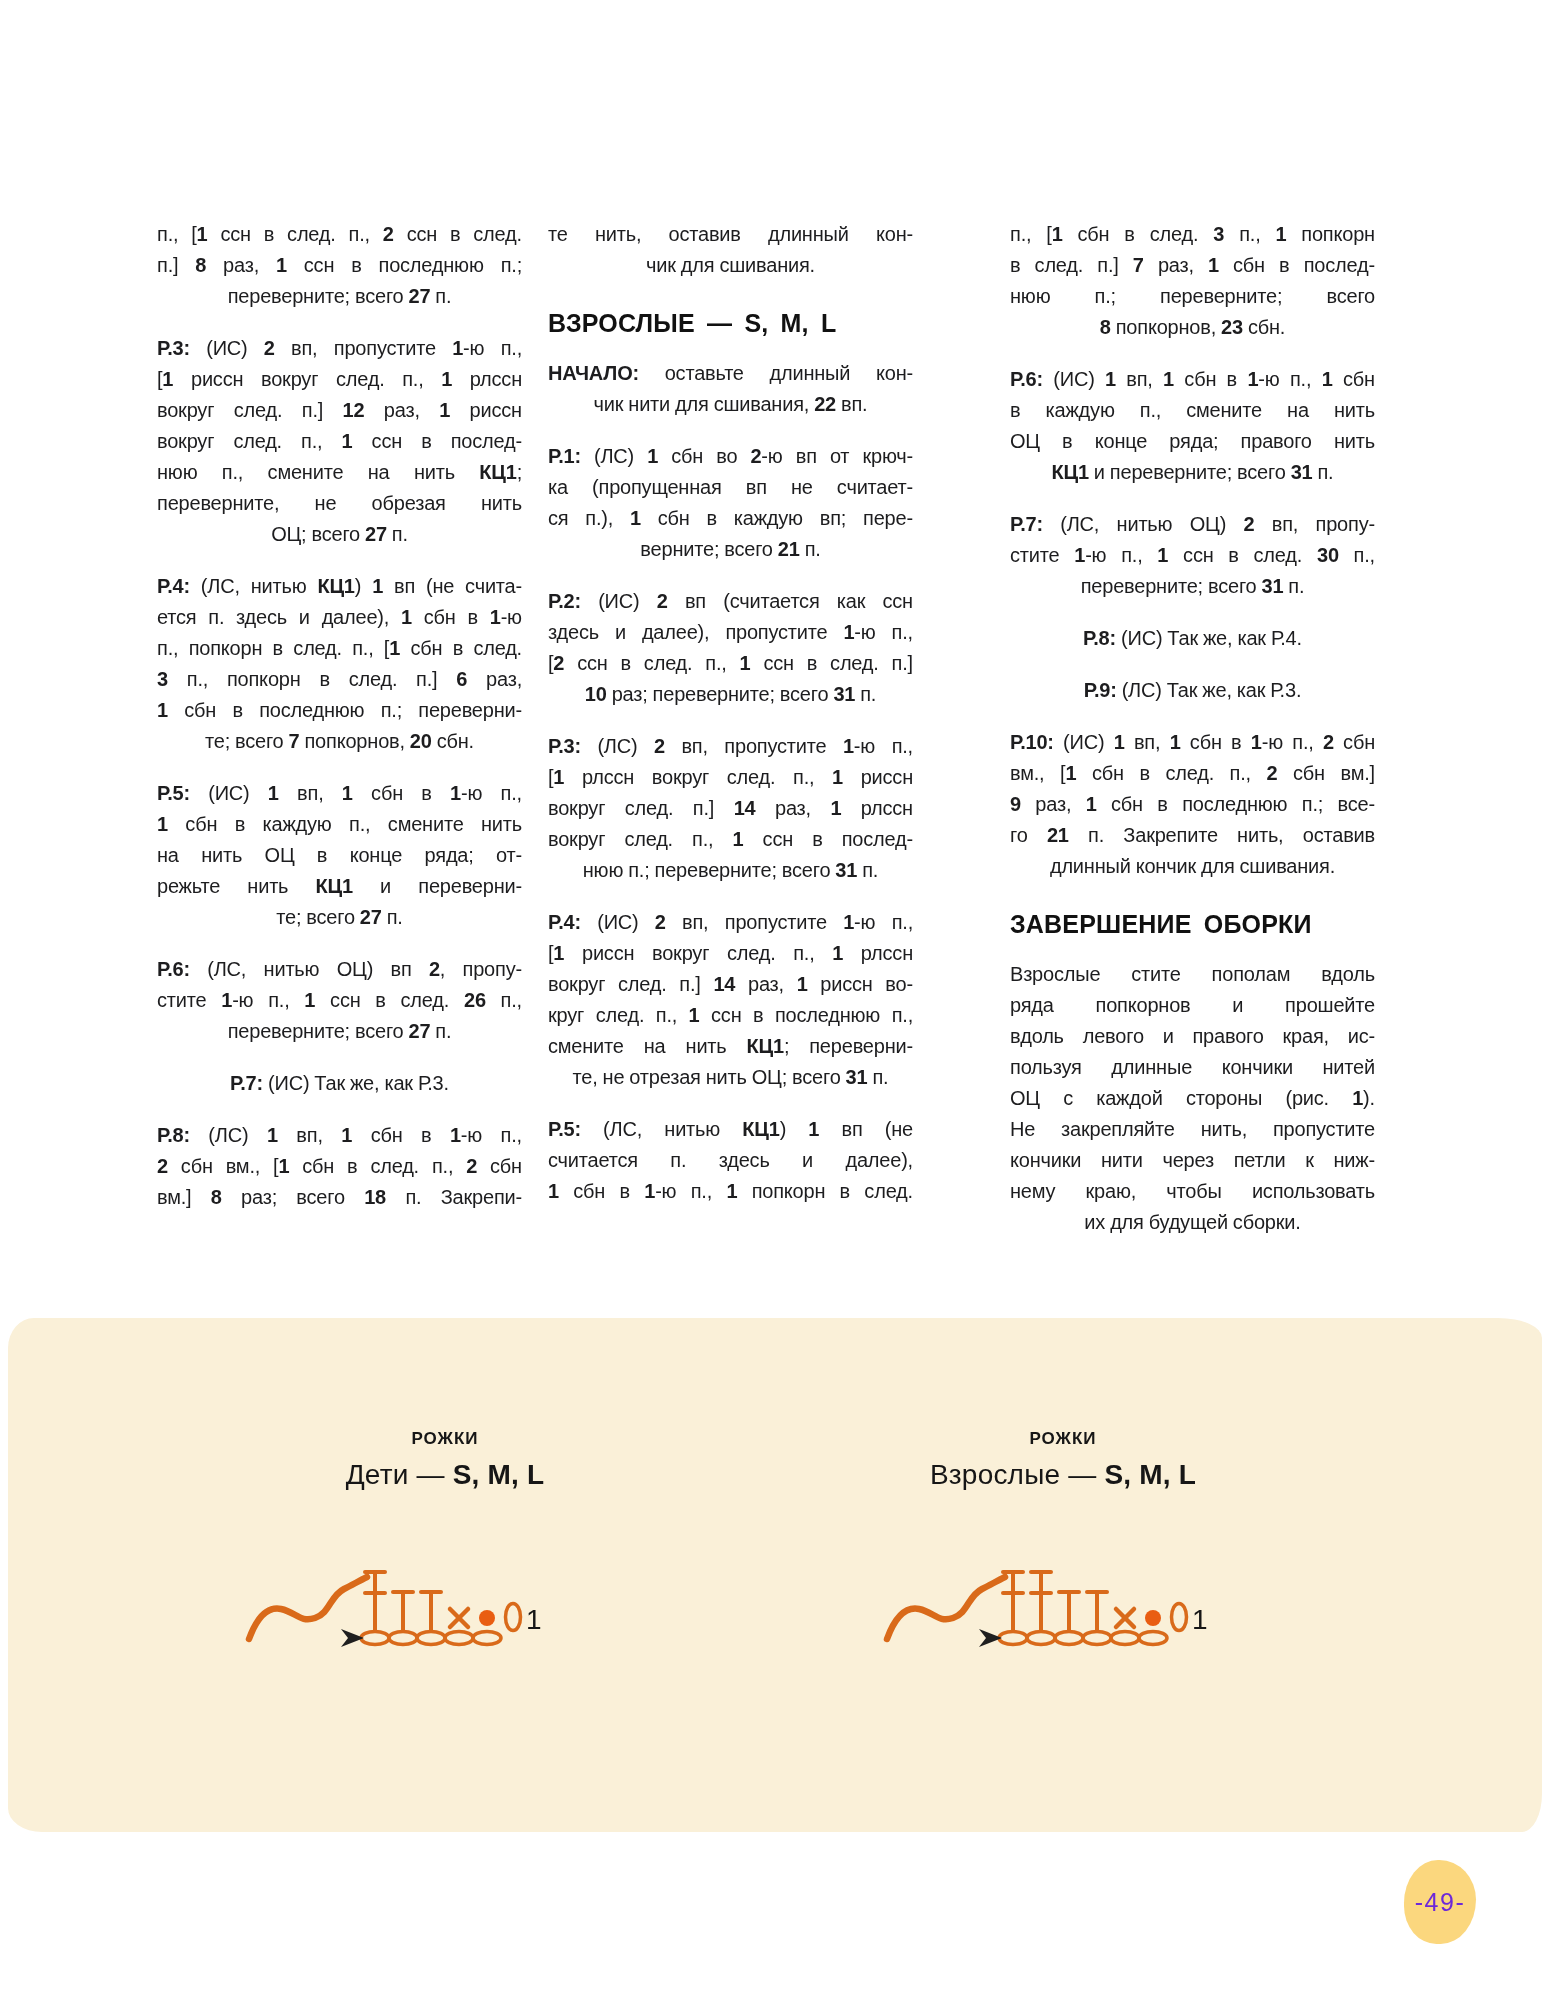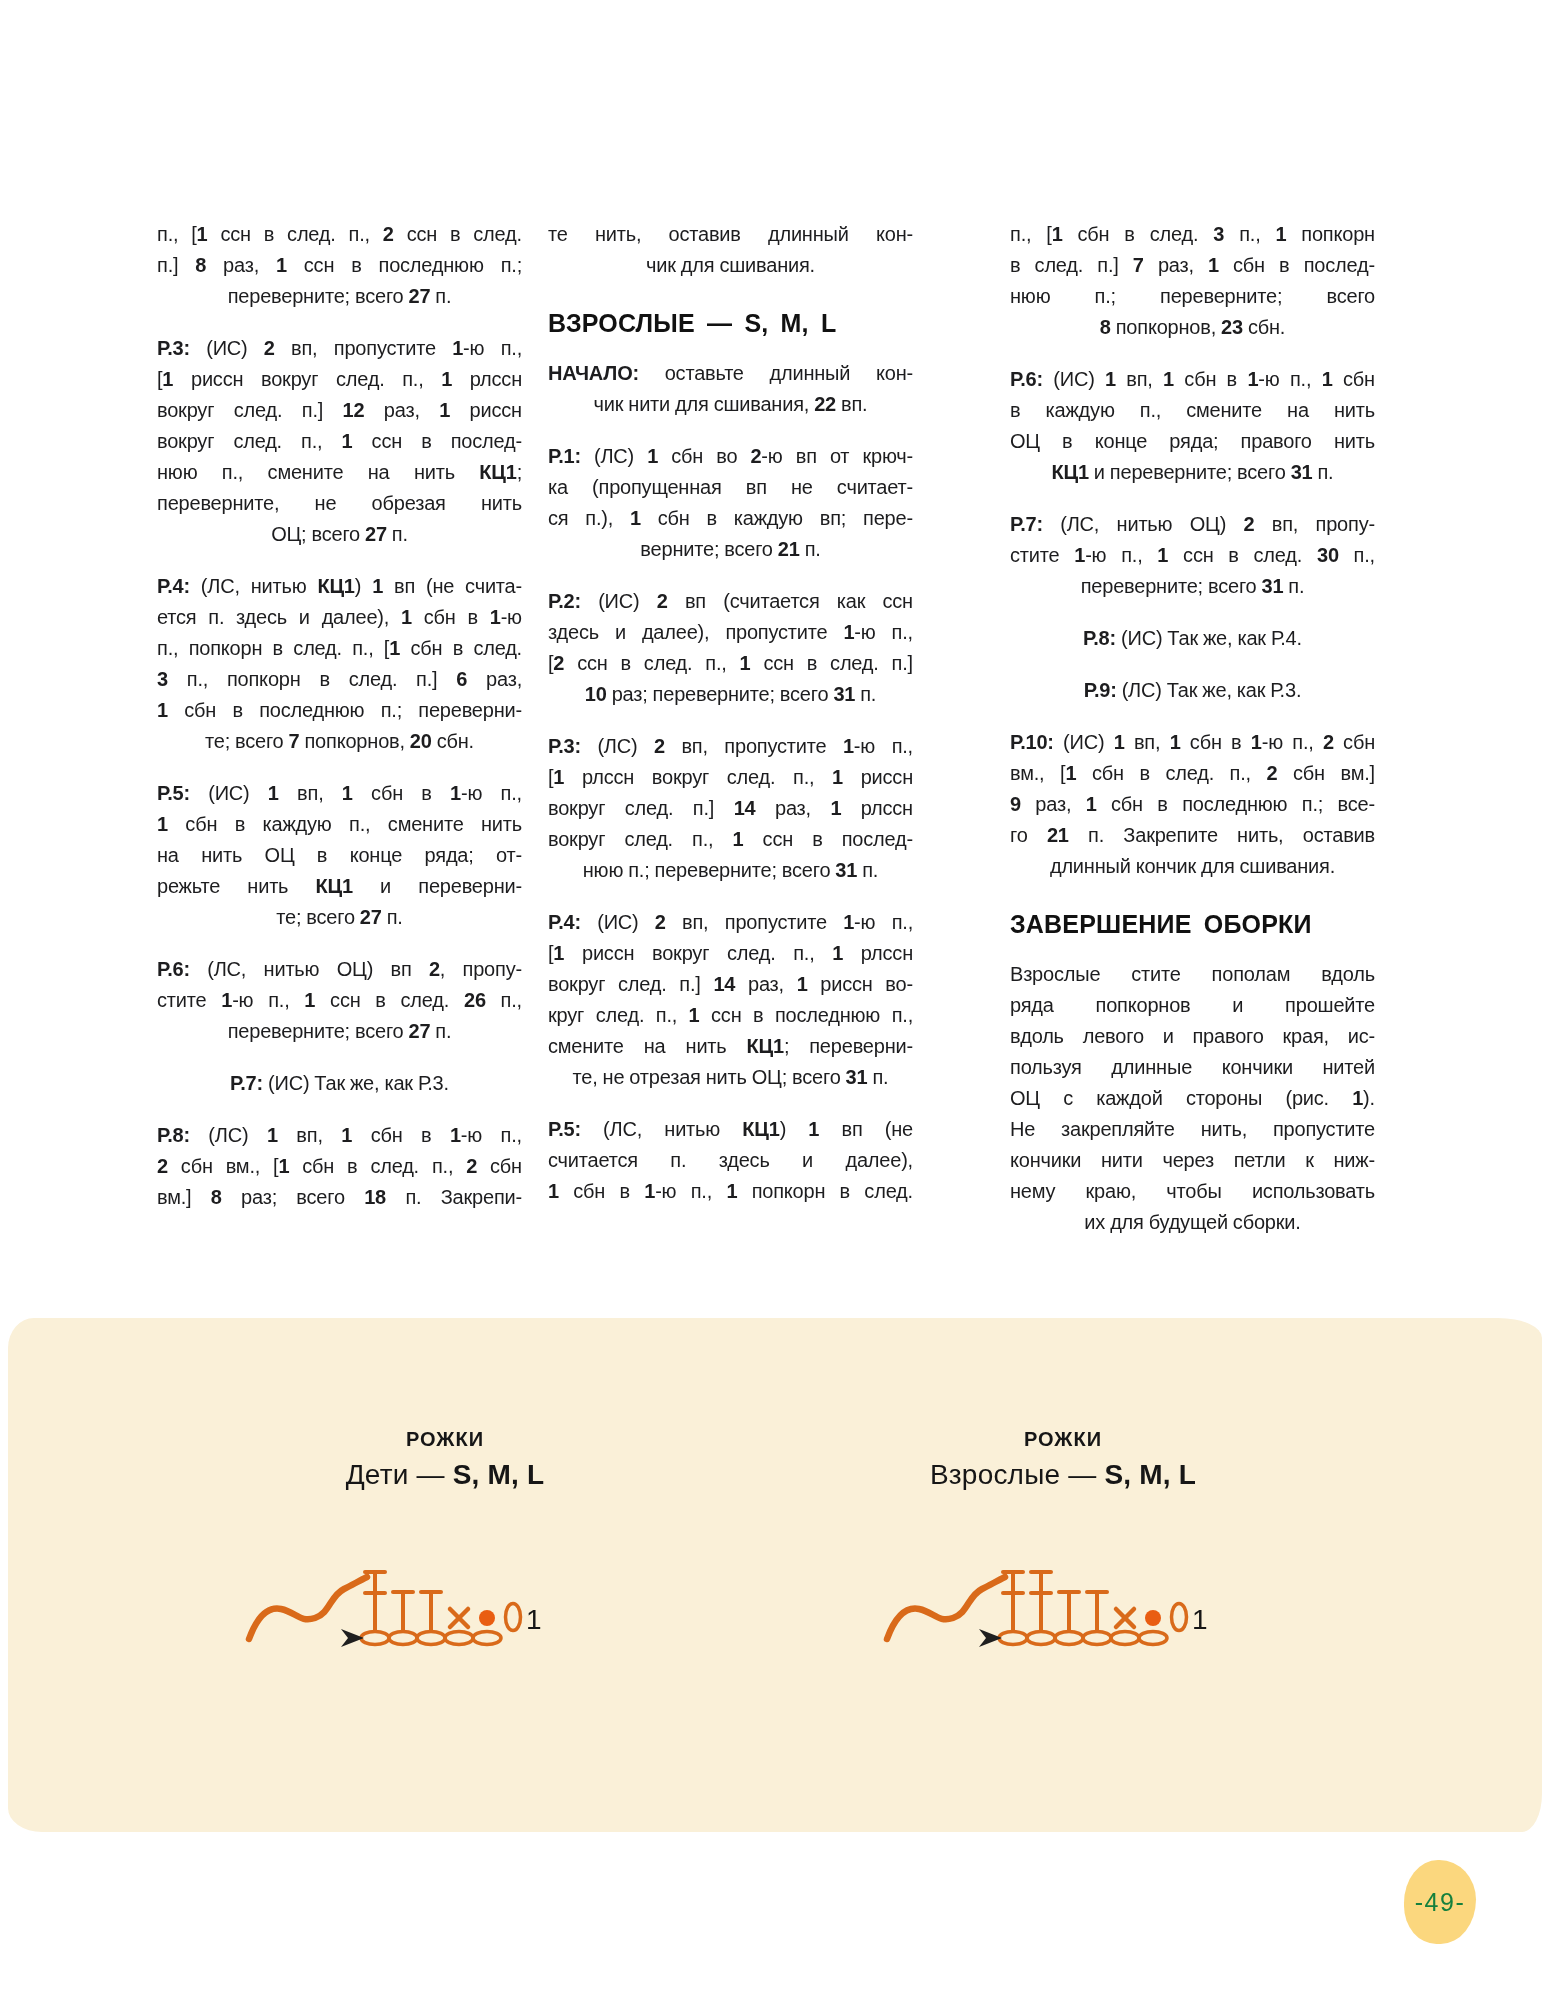--- a/index.html
+++ b/index.html
@@ -13,29 +13,29 @@
   .tline span{display:inline-block;}
   .tline.last{justify-content:center;gap:5px;}
   .h2{font-weight:bold;font-size:25px;line-height:34px;margin:15px 0 22px;word-spacing:5px;
       color:#111;letter-spacing:0.2px;}
   b{font-weight:bold;}
   .panel{position:absolute;left:8px;top:1318px;width:1534px;height:514px;
          background:var(--panel-bg,#faf0d8);
          border-radius:26px 44px 20px 34px / 30px 20px 38px 24px;}
   .dgroup{position:absolute;top:108px;width:370px;text-align:center;color:#161616;}
   .dgroup.g1{left:252px}.dgroup.g2{left:870px}
-  .dg-title{font-size:20px;font-weight:bold;letter-spacing:1px;line-height:26px;}
+  .dg-title{font-size:17px;font-weight:bold;letter-spacing:1px;line-height:26px;}
   .dg-sub{font-size:28px;margin-top:7px;letter-spacing:0.2px;}
   .dg-canvas{position:absolute;top:207px;width:360px;height:140px;}
   .dg-canvas.c1{left:233px}.dg-canvas.c2{left:871px}
   .badge{position:absolute;left:1404px;top:1860px;width:72px;height:84px;
          background:var(--badge-bg,#fbd77e);
          border-radius:48% 52% 50% 46% / 52% 48% 54% 46%;
          display:flex;align-items:center;justify-content:center;}
-  .badge span{font-size:25px;letter-spacing:1.5px;color:#15803d;}
+  .badge span{font-size:25px;letter-spacing:1.5px;color:#6d28d9;}
   svg text{font-family:"Liberation Sans",sans-serif;}
 </style>
 </head>
 <body>
 
 <div class="page" style="--page-bg: #ffffff; --text: #1d1d1f; --panel-bg: #faf0d8; --badge-bg: #fbd77e;">
 
   <div class="col col-1">
       <div class="para">
         <div class="tline">

